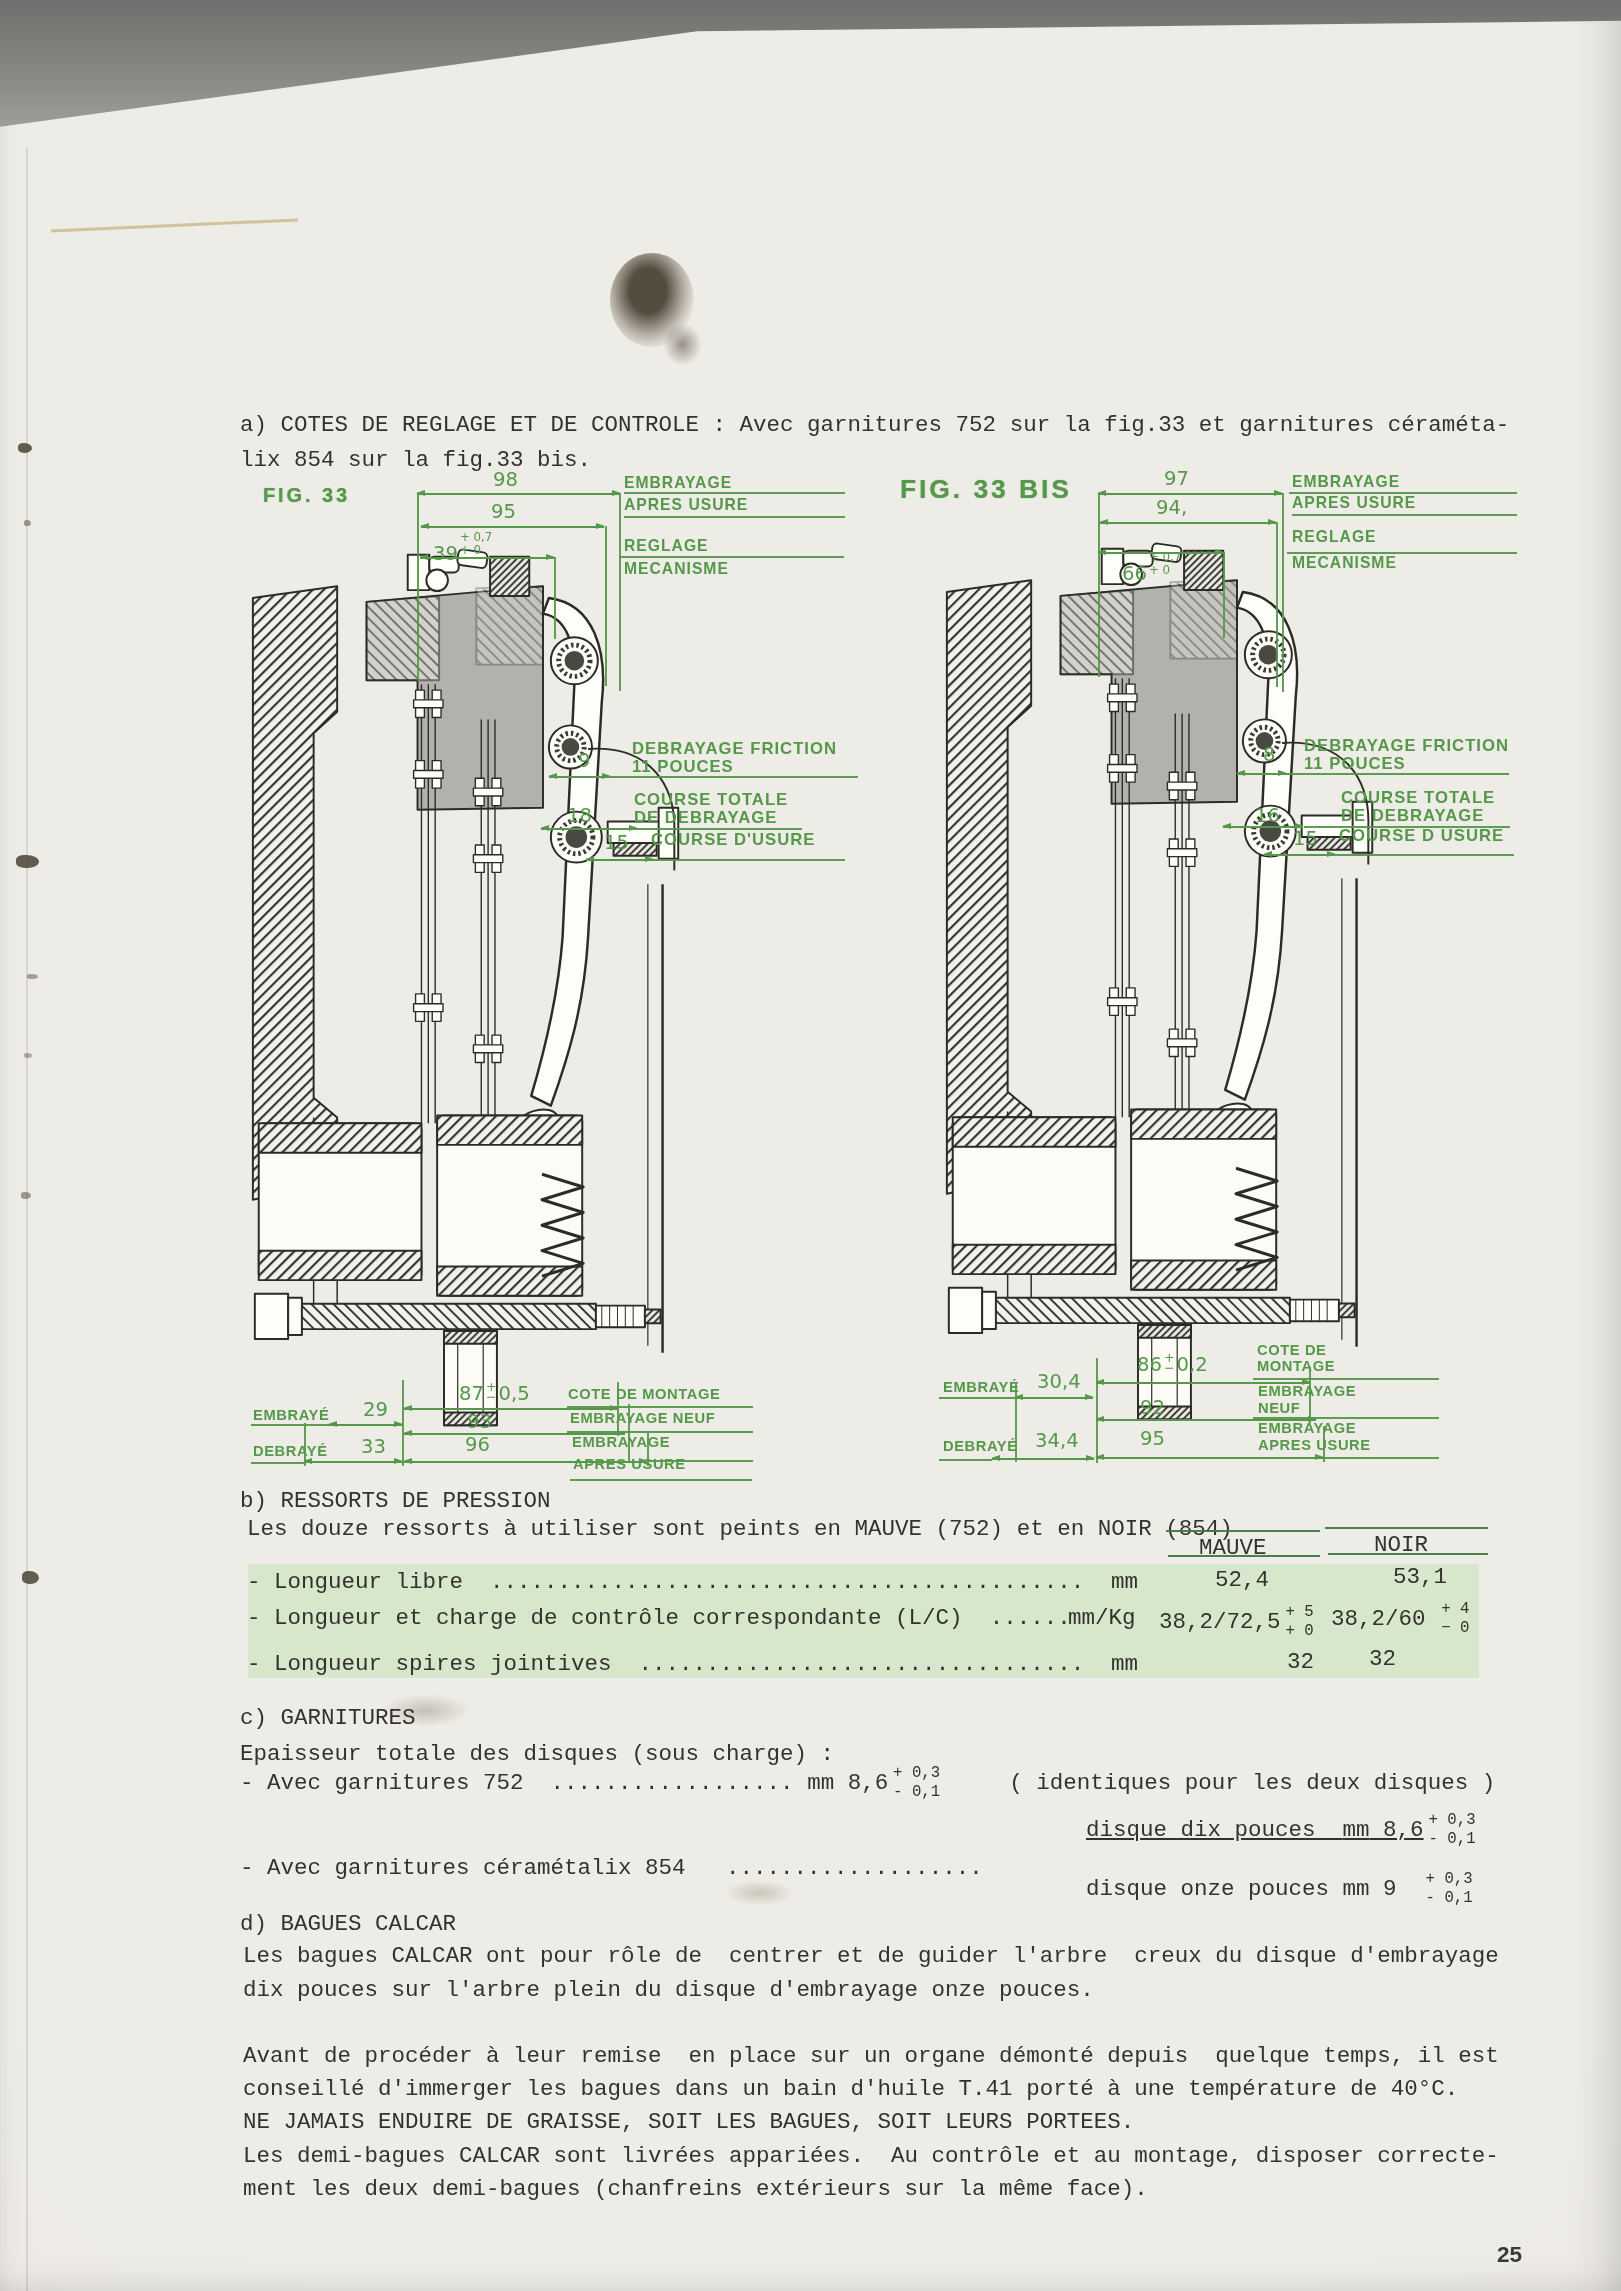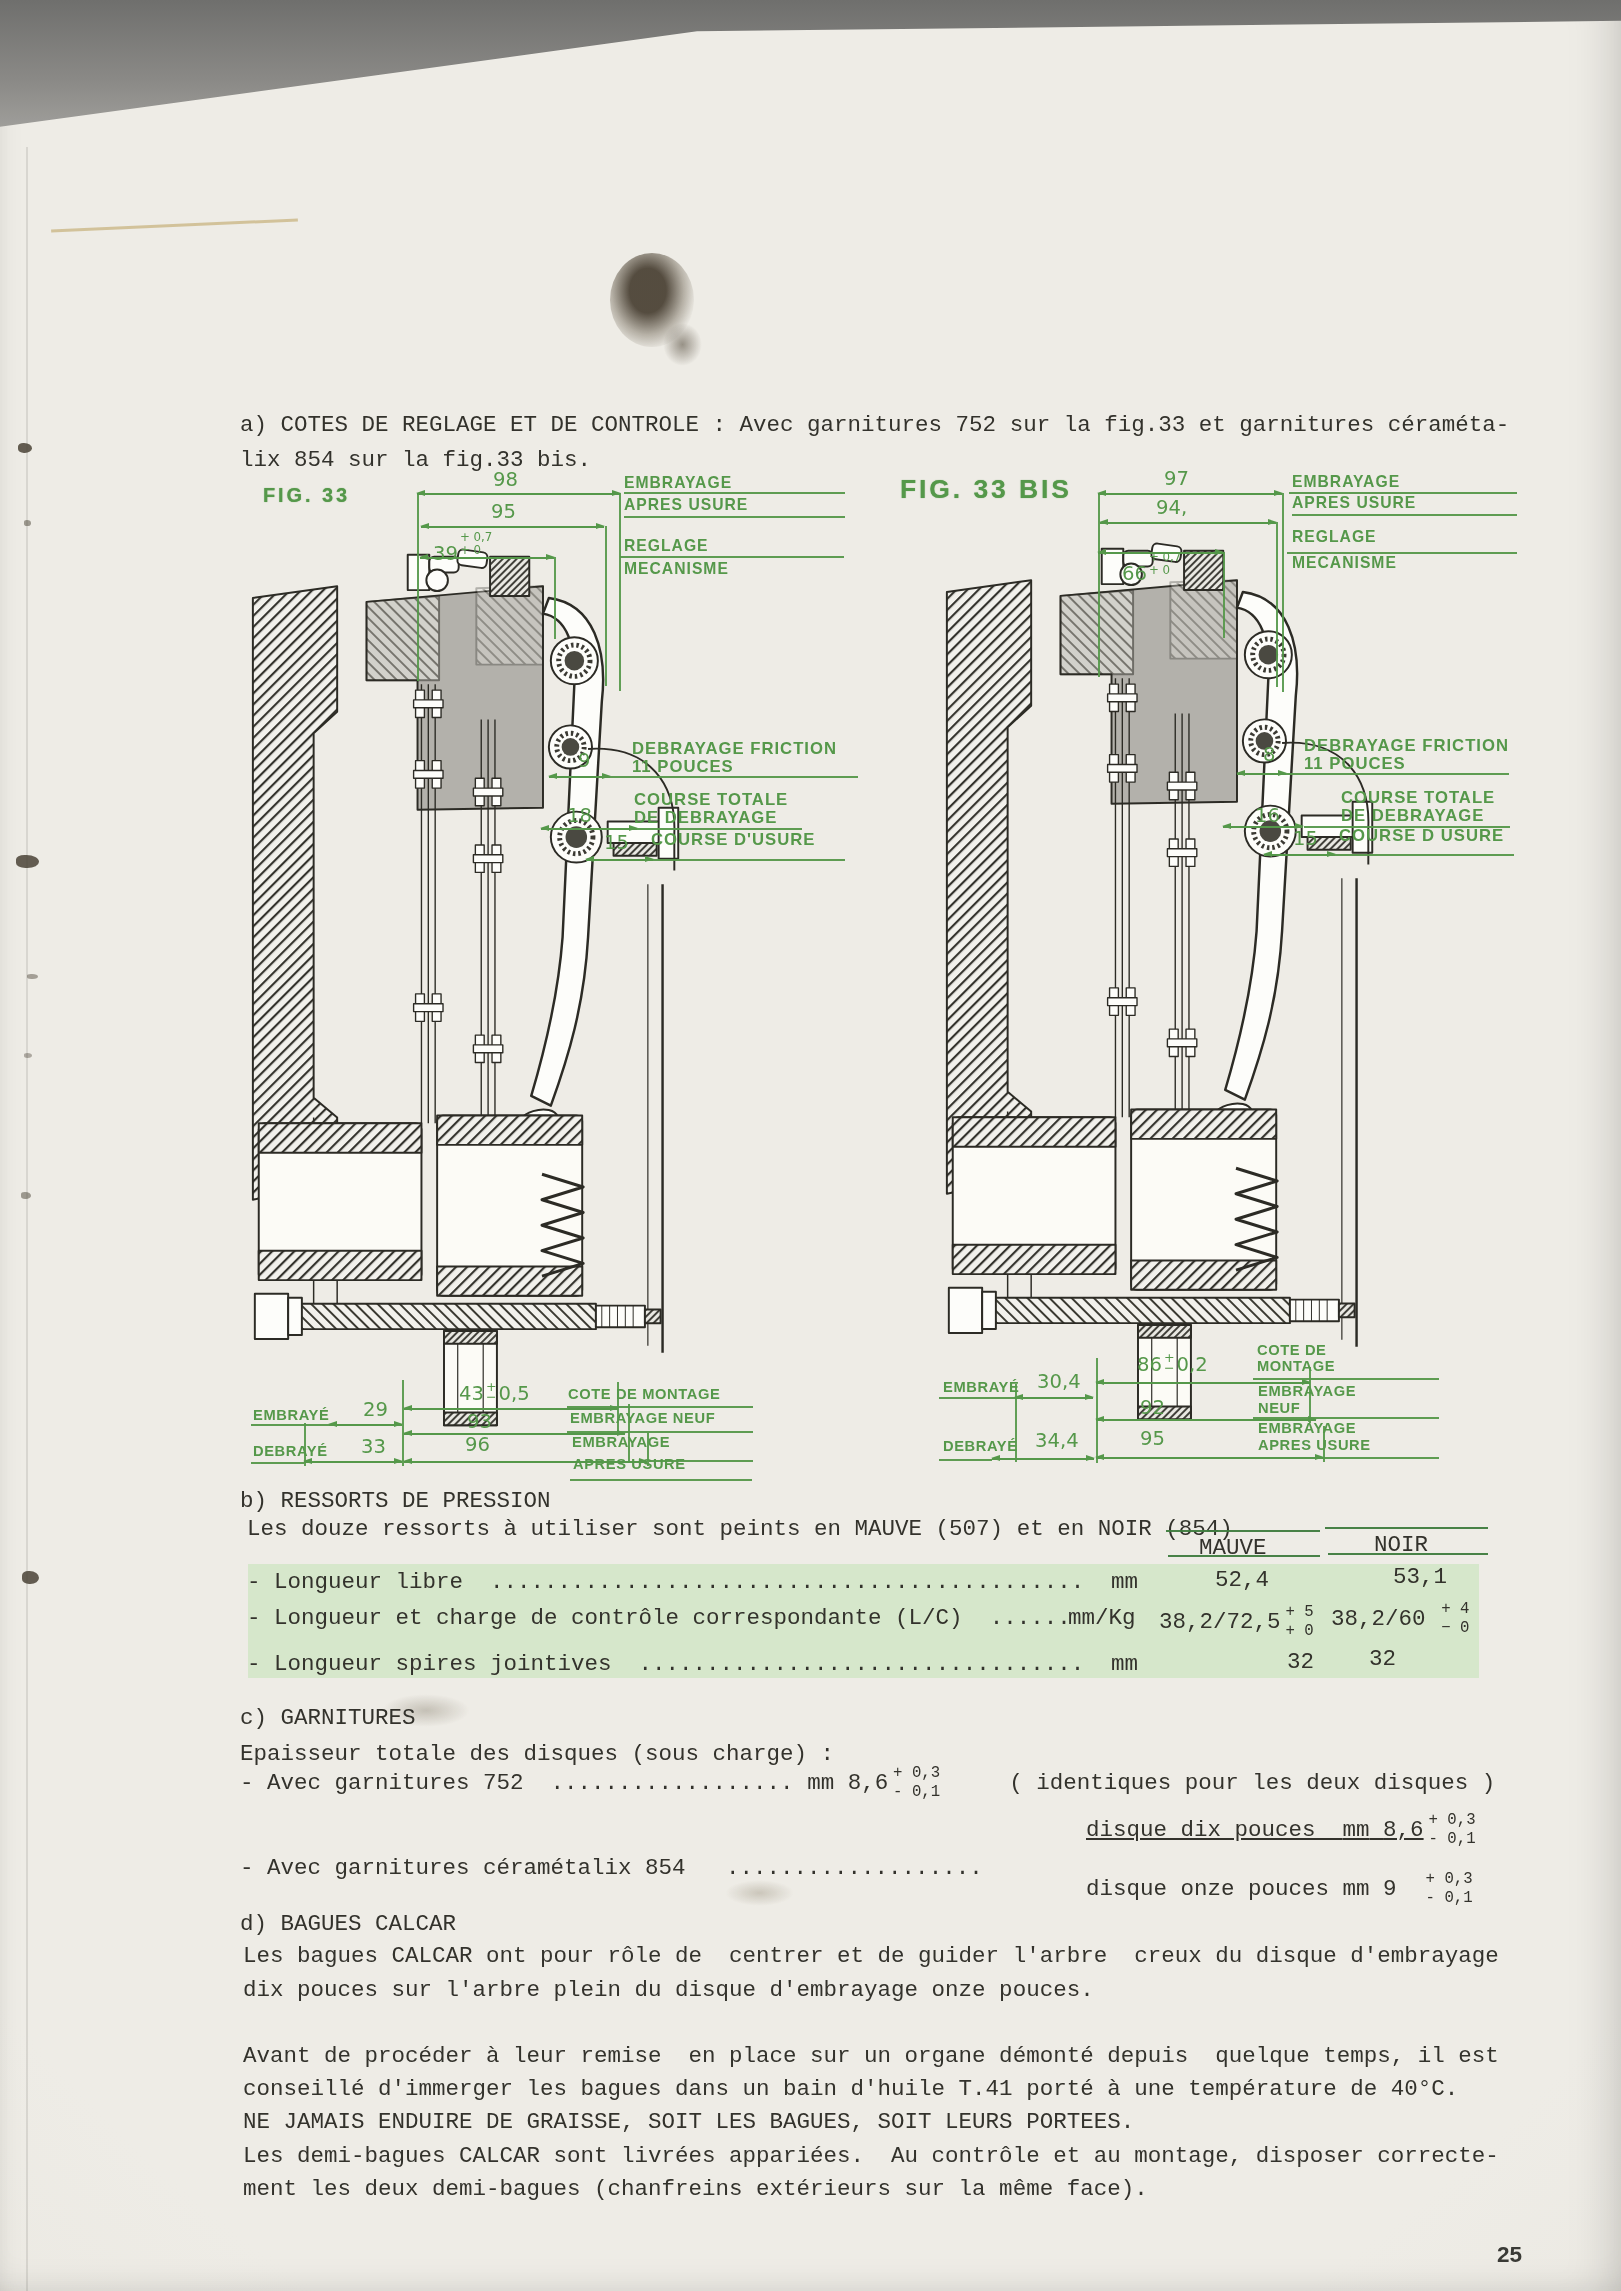--- a/index.html
+++ b/index.html
@@ -262,21 +262,21 @@
   <div class="hr" style="left:637px;top:828px;width:165px;"></div>
   <div class="gn" style="left:604px;top:833px;">15</div>
   <div class="gl md" style="left:651px;top:832px;">COURSE D'USURE</div>
   <div class="dim" style="left:586px;top:859px;width:67px;"></div>
   <div class="hr" style="left:653px;top:859px;width:192px;"></div>
 
   <div class="gl sm" style="left:253px;top:1408px;">EMBRAYÉ</div>
   <div class="hr" style="left:251px;top:1424px;width:78px;"></div>
   <div class="gn" style="left:363px;top:1400px;">29</div>
   <div class="dim" style="left:329px;top:1424px;width:73px;"></div>
-  <div class="gn" style="left:459px;top:1382px;"><span>43</span><span class="pm"><span>+</span><span>−</span></span><span>0,5</span></div>
+  <div class="gn" style="left:459px;top:1382px;"><span>87</span><span class="pm"><span>+</span><span>−</span></span><span>0,5</span></div>
   <div class="dim" style="left:404px;top:1408px;width:214px;"></div>
   <div class="gl sm" style="left:568px;top:1387px;">COTE DE MONTAGE</div>
   <div class="hr" style="left:567px;top:1406px;width:186px;"></div>
   <div class="gn" style="left:467px;top:1412px;">93</div>
   <div class="gl sm" style="left:570px;top:1411px;">EMBRAYAGE NEUF</div>
   <div class="dim" style="left:404px;top:1433px;width:221px;"></div>
   <div class="hr" style="left:567px;top:1431px;width:186px;"></div>
   <div class="gl sm" style="left:253px;top:1444px;">DEBRAYÉ</div>
   <div class="hr" style="left:251px;top:1462px;width:53px;"></div>
   <div class="gn" style="left:361px;top:1437px;">33</div>
@@ -350,21 +350,21 @@
   <div class="dim" style="left:1096px;top:1457px;width:227px;"></div>
   <div class="gl sm" style="left:1258px;top:1421px;">EMBRAYAGE</div>
   <div class="gl sm" style="left:1258px;top:1438px;">APRES USURE</div>
   <div class="hr" style="left:1255px;top:1457px;width:184px;"></div>
   <div class="vl" style="left:1015px;top:1384px;height:78px;"></div>
   <div class="vl" style="left:1096px;top:1358px;height:105px;"></div>
   <div class="vl" style="left:1309px;top:1367px;height:56px;"></div>
   <div class="vl" style="left:1323px;top:1426px;height:36px;"></div>
 
   <div class="tw" style="left:240px;top:1488px;">b) RESSORTS DE PRESSION</div>
-  <div class="tw" style="left:247px;top:1516px;">Les douze ressorts à utiliser sont peints en MAUVE (507) et en NOIR (854)</div>
+  <div class="tw" style="left:247px;top:1516px;">Les douze ressorts à utiliser sont peints en MAUVE (752) et en NOIR (854)</div>
   <div class="hr" style="left:1166px;top:1530px;width:154px;background:#3e7c3e;"></div>
   <div class="hr" style="left:1325px;top:1527px;width:163px;background:#3e7c3e;"></div>
   <div class="tw" style="left:1199px;top:1535px;">MAUVE</div>
   <div class="tw" style="left:1374px;top:1532px;">NOIR</div>
   <div class="hr" style="left:1168px;top:1555px;width:152px;background:#3e7c3e;"></div>
   <div class="hr" style="left:1328px;top:1553px;width:160px;background:#3e7c3e;"></div>
 
   <div class="band" style="left:248px;top:1564px;width:1231px;height:114px;"></div>
 
   <div class="tw" style="left:247px;top:1569px;"><span>- Longueur libre  </span><span>............................................</span></div>

